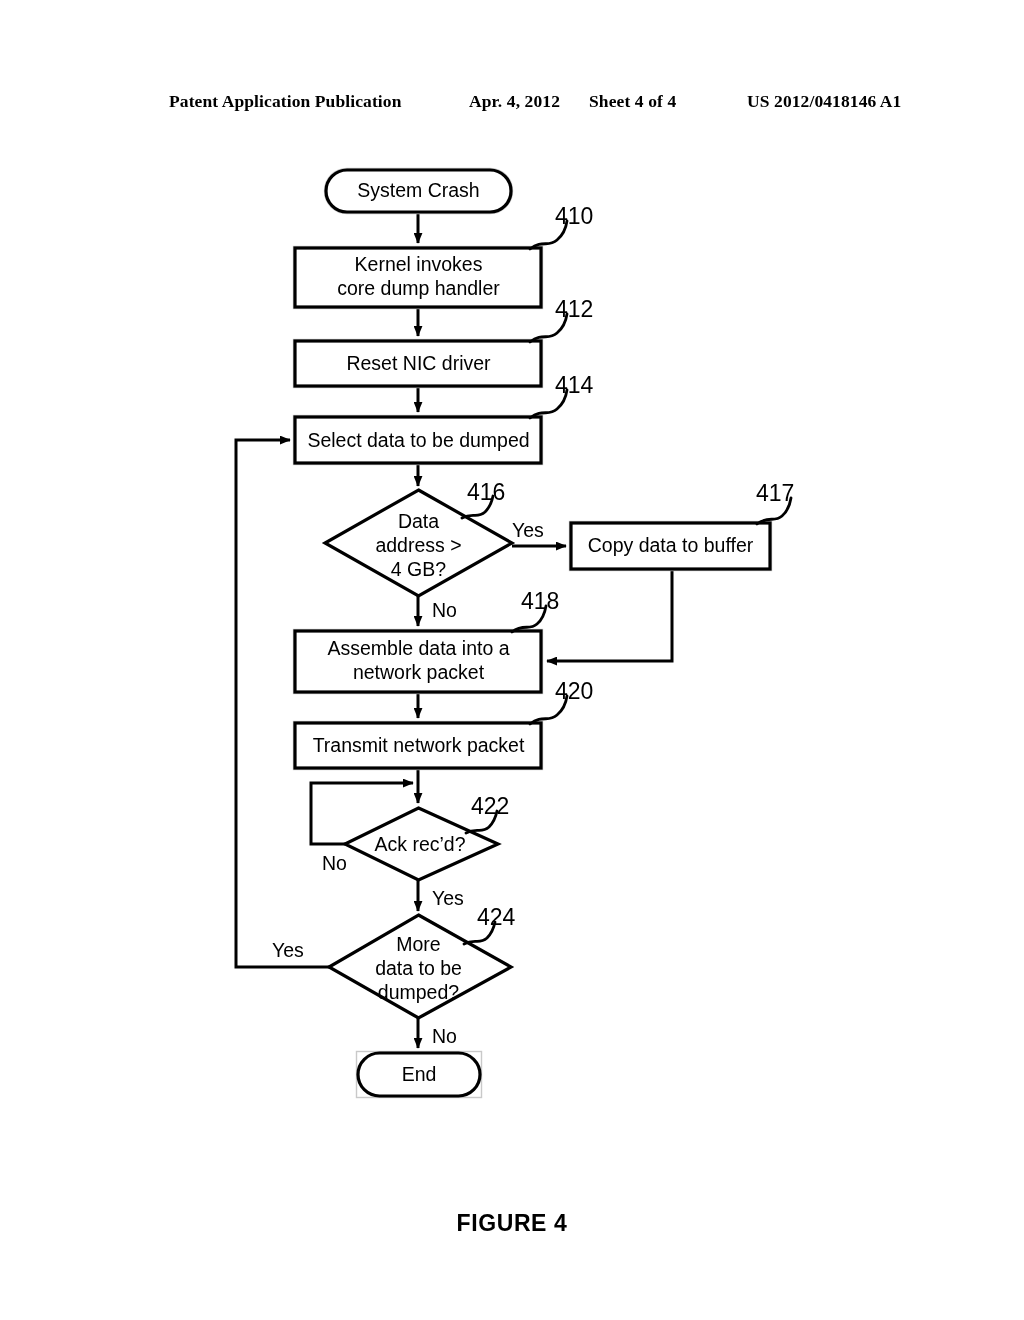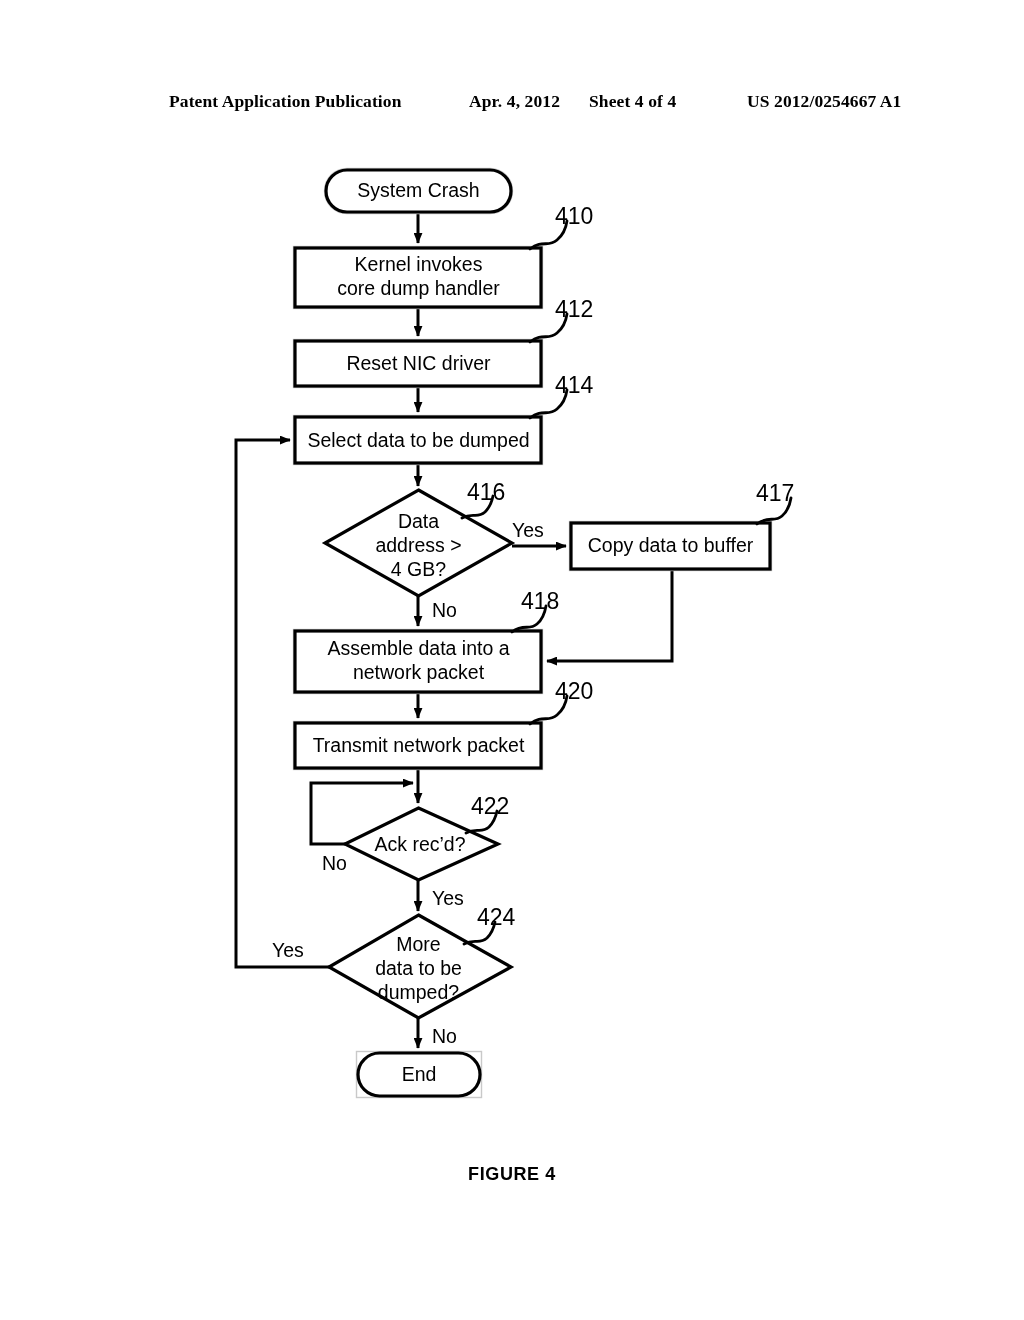--- a/index.html
+++ b/index.html
@@ -34,27 +34,27 @@
     margin-left: 41px;
   }
   .hdr-pub   { position: absolute; left: 128px; }
   .hdr-date  { position: absolute; left: 428px; }
   .hdr-sheet { position: absolute; left: 548px; text-align: right; }
   .hdr-num   { position: absolute; left: 706px; }
 
   
   .figure-caption {
     position: absolute;
-    top: 1164px;
+    top: 1210px;
     left: 0;
     width: 1024px;
     text-align: center;
     font-family: "Liberation Sans", sans-serif;
     font-weight: bold;
-    font-size: 18px;
+    font-size: 23px;
     letter-spacing: 0.6px;
   }
 
   
   #flowchart {
     position: absolute;
     top: 0;
     left: 0;
     width: 1024px;
     height: 1320px;
@@ -91,21 +91,21 @@
     stroke-linecap: round;
   }
 </style>
 </head>
 <body>
 
 <div class="page-header">
   <span class="hdr-pub">Patent Application Publication</span>
   <span class="hdr-date">Apr. 4, 2012</span>
   <span class="hdr-sheet">Sheet 4 of 4</span>
-  <span class="hdr-num">US 2012/0254667 A1</span>
+  <span class="hdr-num">US 2012/0418146 A1</span>
 </div>
 
 <svg id="flowchart" viewBox="0 0 1024 1320">
   <defs>
     <marker id="arrow" markerWidth="11" markerHeight="9" refX="10.2" refY="4.5" orient="auto" markerUnits="userSpaceOnUse">
       <path d="M0,0 L11,4.5 L0,9 Z" fill="#000000"></path>
     </marker>
   </defs>
 
   <g>

